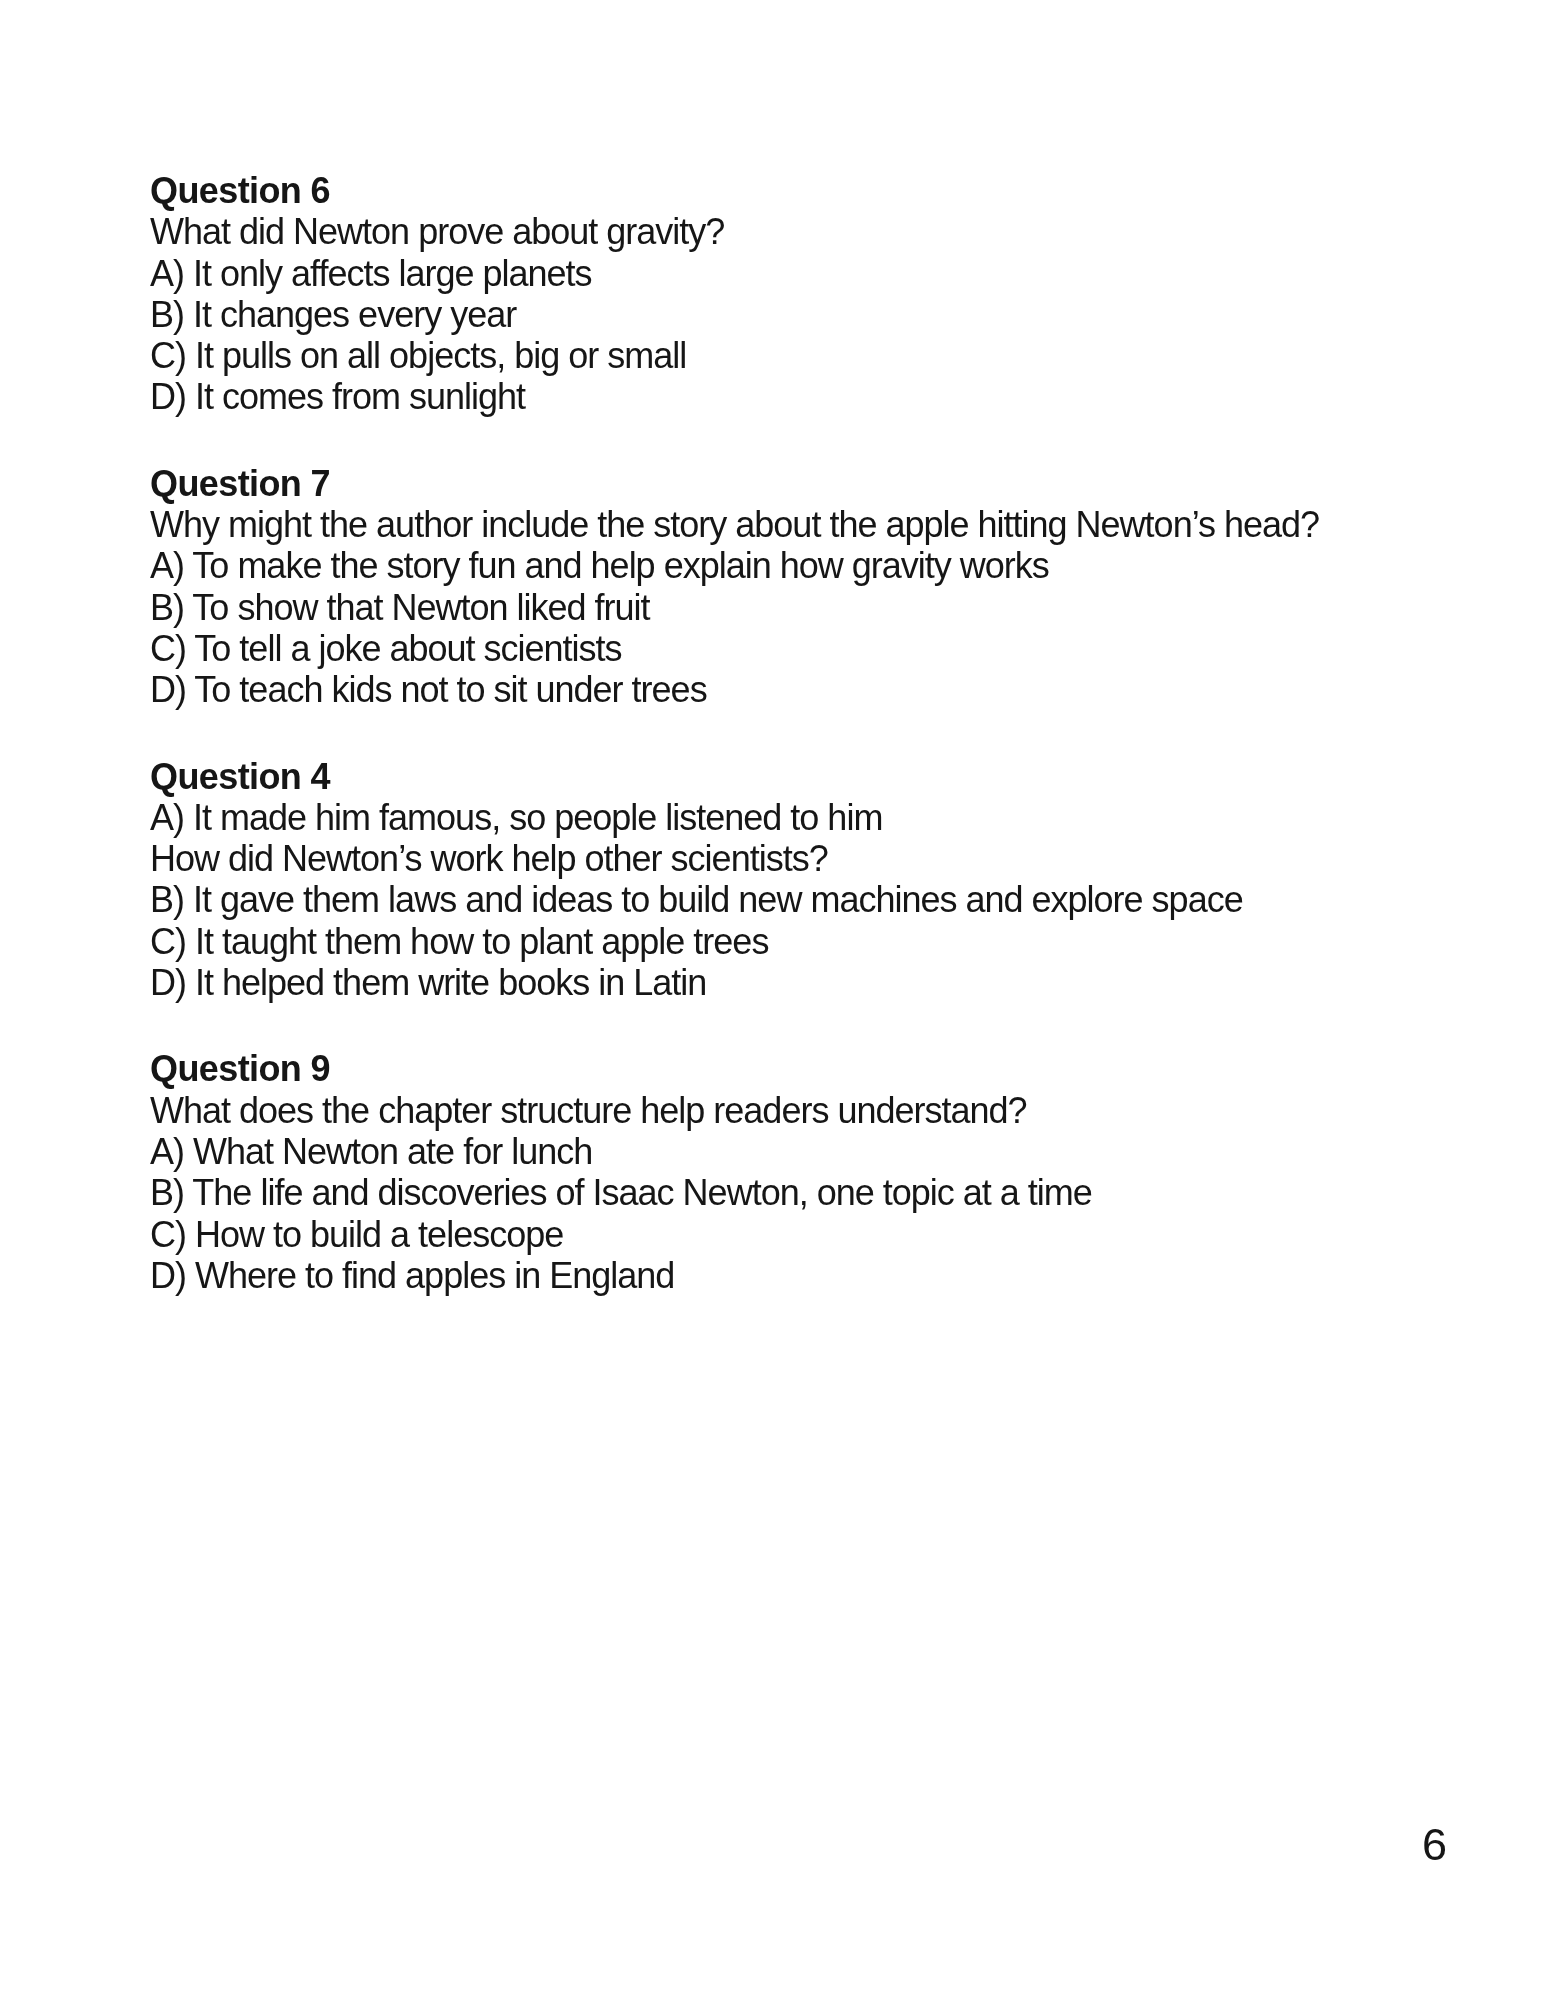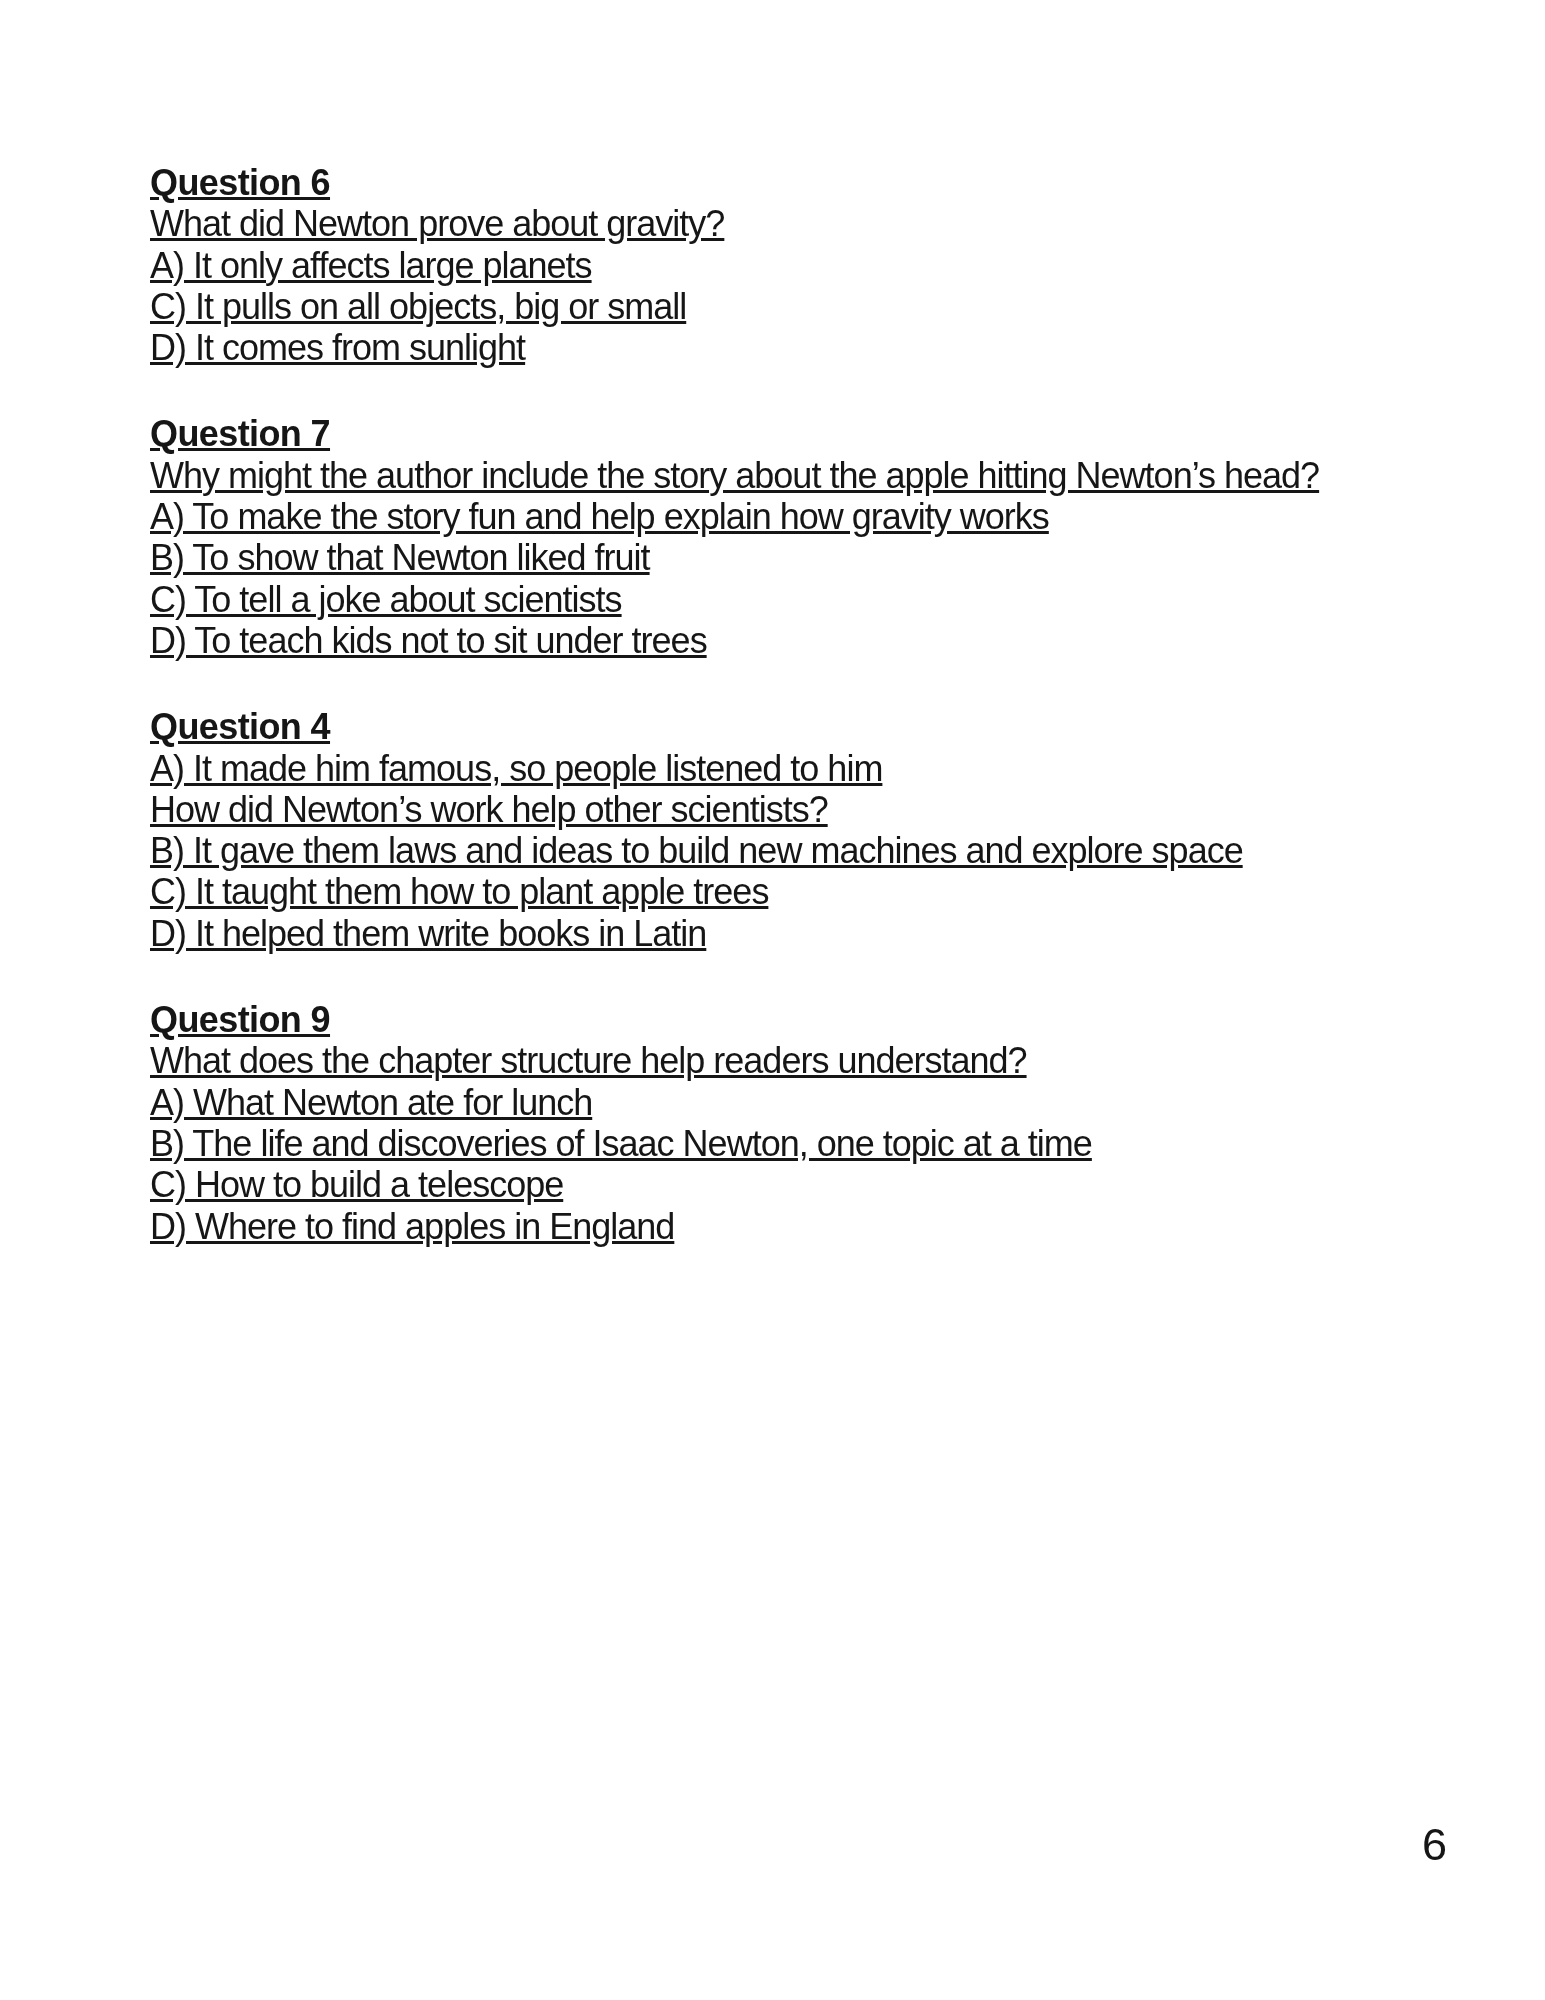--- a/index.html
+++ b/index.html
@@ -24,22 +24,21 @@
     position: absolute;
     left: 150px;
     top: 158px;
     font-size: 36px;
     line-height: 41.3px;
     letter-spacing: -1px;
     white-space: nowrap;
     color: #161616;
   }
   .question-block {
-    margin: 4px 0 45px 0;
-    text-decoration: underline;
+    margin: 12px 0 45px 0;
   }
   .q-title {
     font-weight: 700;
     letter-spacing: -0.6px;
   }
   .q-line {
     font-weight: 400;
   }
   .page-number {
     position: absolute;
@@ -55,20 +54,21 @@
 <body>
 
 <div class="page">
 
   <div class="content">
 
     <div class="question-block">
       <div class="q-title">Question 6</div>
       <div class="q-line">What did Newton prove about gravity?</div>
       <div class="q-line">A) It only affects large planets</div>
+      <div class="q-line">B) It changes every year</div>
       <div class="q-line">C) It pulls on all objects, big or small</div>
       <div class="q-line">D) It comes from sunlight</div>
     </div>
 
     <div class="question-block">
       <div class="q-title">Question 7</div>
       <div class="q-line">Why might the author include the story about the apple hitting Newton’s head?</div>
       <div class="q-line">A) To make the story fun and help explain how gravity works</div>
       <div class="q-line">B) To show that Newton liked fruit</div>
       <div class="q-line">C) To tell a joke about scientists</div>

